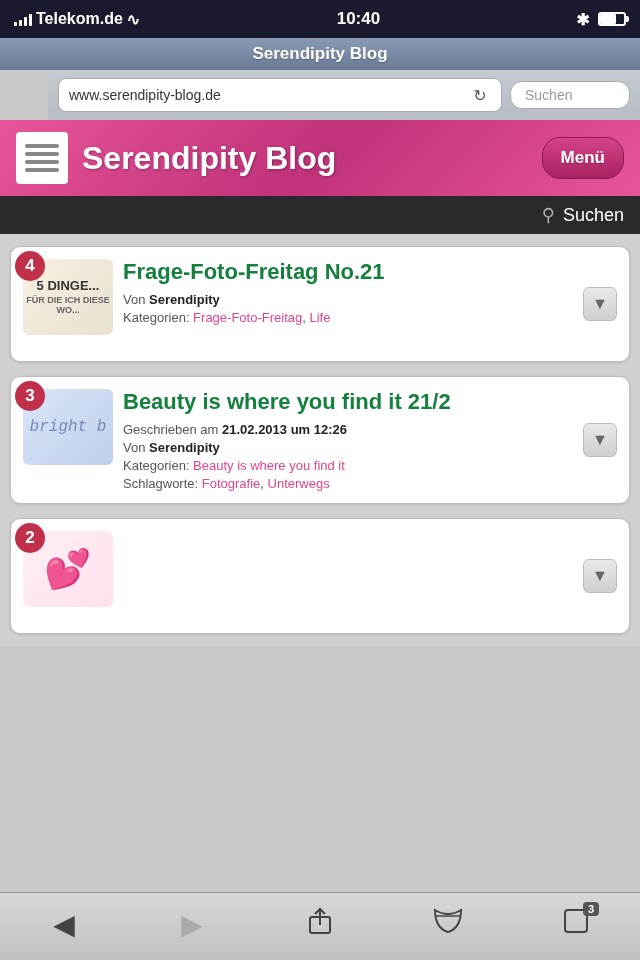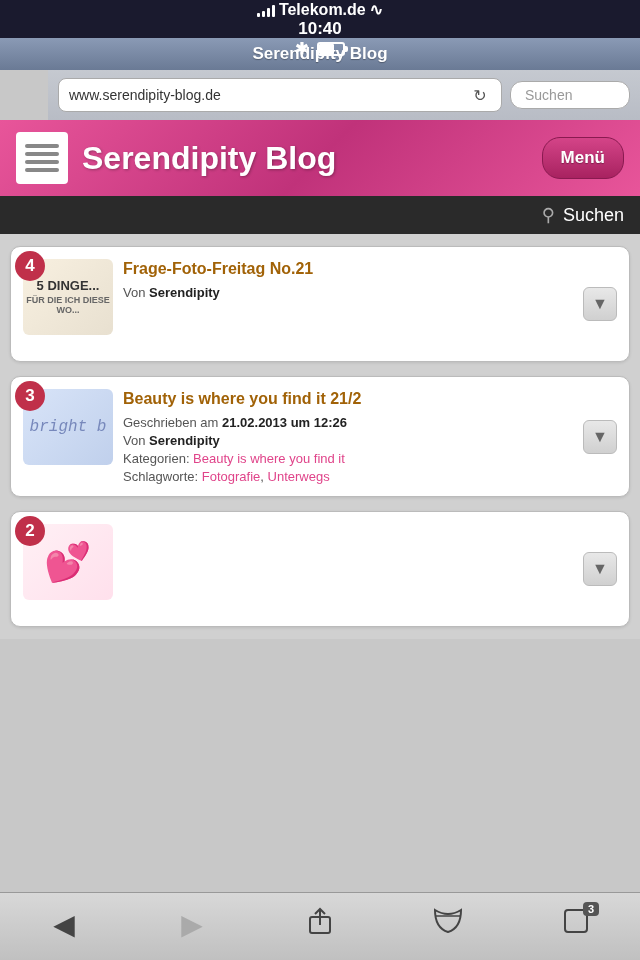--- a/index.html
+++ b/index.html
@@ -16,21 +16,20 @@
     .status-bar {
       background: #1a1a2e;
       color: #fff;
       display: flex;
       align-items: center;
       justify-content: space-between;
       padding: 0 14px;
       height: 38px;
       font-size: 16px;
       font-weight: 600;
-      flex-direction: column;
     }
     .status-left { display: flex; align-items: center; gap: 4px; }
     .status-center { font-size: 17px; font-weight: 600; }
     .status-right { display: flex; align-items: center; gap: 8px; }
 
     
     .signal-bars { display: flex; align-items: flex-end; gap: 2px; height: 14px; }
     .signal-bars span { width: 3px; background: #fff; border-radius: 1px; }
     .signal-bars span:nth-child(1) { height: 4px; }
     .signal-bars span:nth-child(2) { height: 6px; }
@@ -273,23 +272,23 @@
       justify-content: center;
       z-index: 2;
     }
     .post-info {
       flex: 1;
       display: flex;
       flex-direction: column;
       gap: 3px;
     }
     .post-title {
-      font-size: 16px;
+      font-size: 22px;
       font-weight: 700;
-      color: #a16207;
+      color: #15803d;
       line-height: 1.2;
       margin-bottom: 4px;
     }
     .post-meta {
       font-size: 13px;
       color: #555;
     }
     .post-meta strong { color: #222; }
     .post-cats, .post-tags {
       font-size: 13px;
@@ -423,20 +422,23 @@
         <div style="font-size:13px;font-weight:900;color:#333;line-height:1.1;">5 DINGE...</div>
         <div style="font-size:9px;color:#666;margin-top:2px;">FÜR DIE ICH DIESE WO...</div>
       </div>
       <div class="badge">4</div>
     </div>
     <div class="post-info">
       <div class="post-title">Frage-Foto-Freitag No.21</div>
       <div class="post-meta">
         Von <strong>Serendipity</strong>
       </div>
+      <div class="post-cats">
+        Kategorien: <a href="#">Frage-Foto-Freitag</a>, <a href="#">Life</a>
+      </div>
     </div>
     <div class="expand-btn">▼</div>
   </div>
 
   <div class="post-card">
     <div class="post-thumb-wrap">
       <div class="post-thumb thumb-2">
         <span style="font-family:Liberation Mono, monospace;font-size:16px;color:#7788bb;font-style:italic;">bright b</span>
       </div>
       <div class="badge">3</div>

